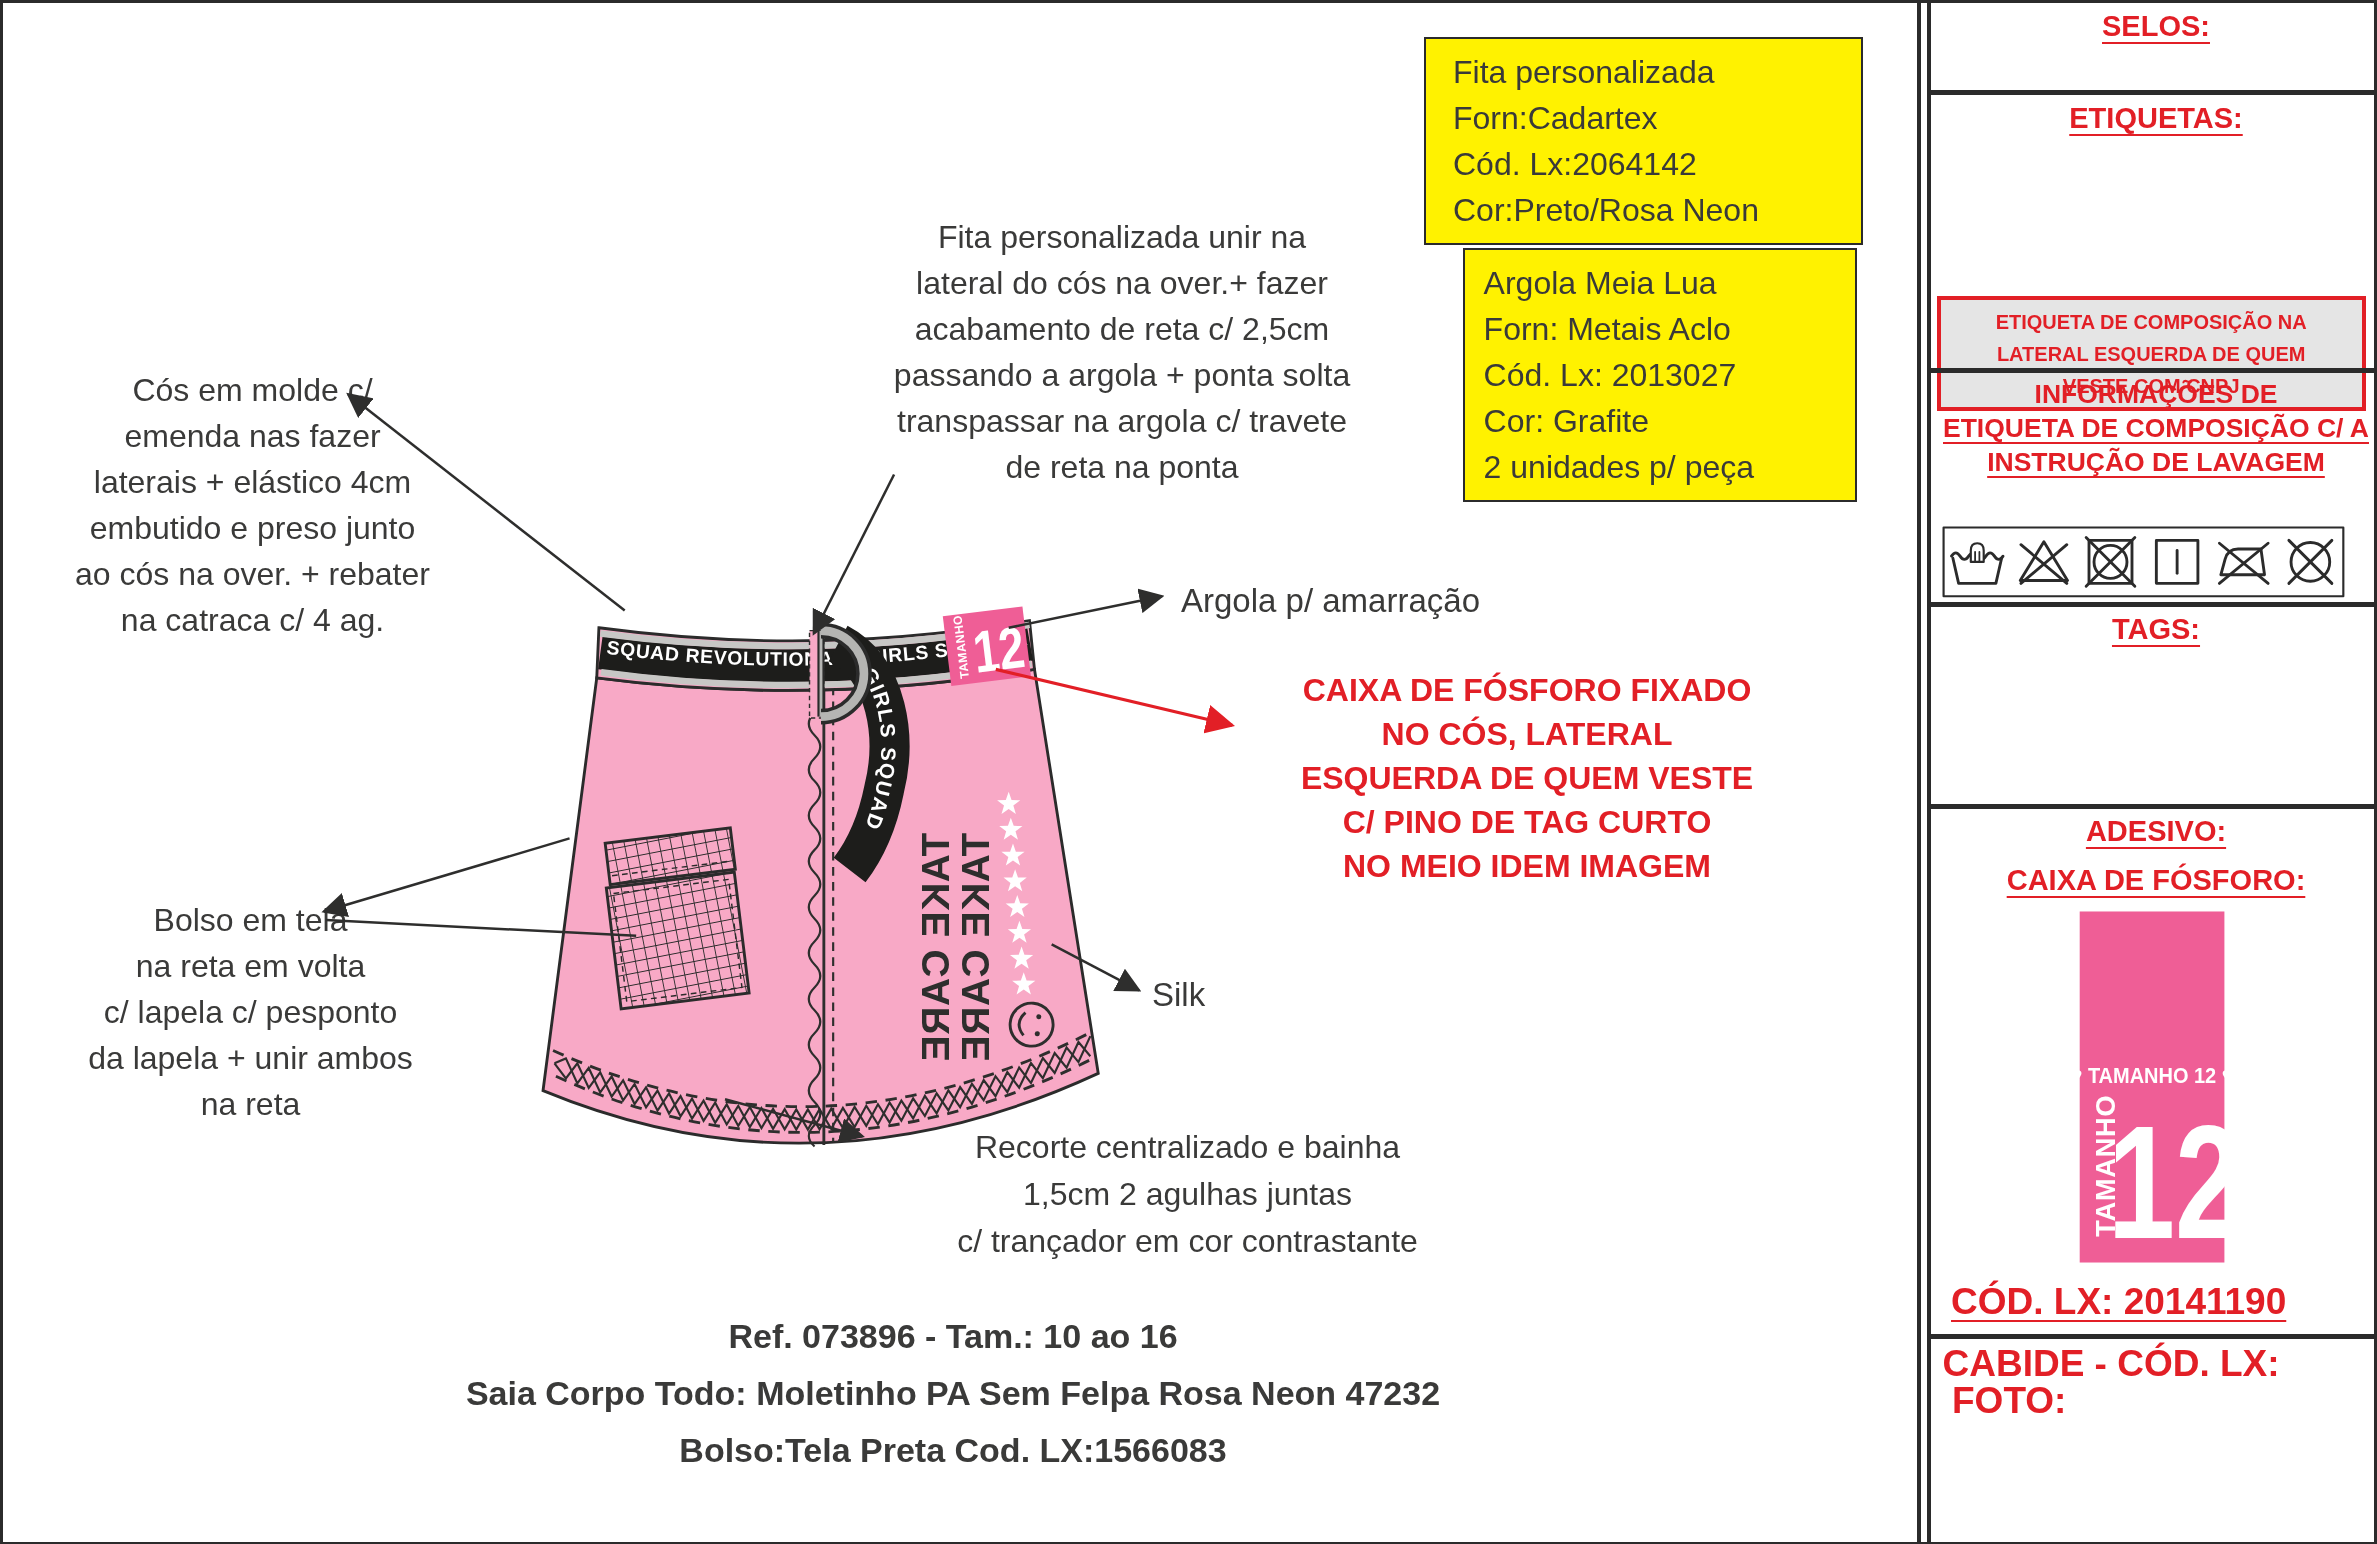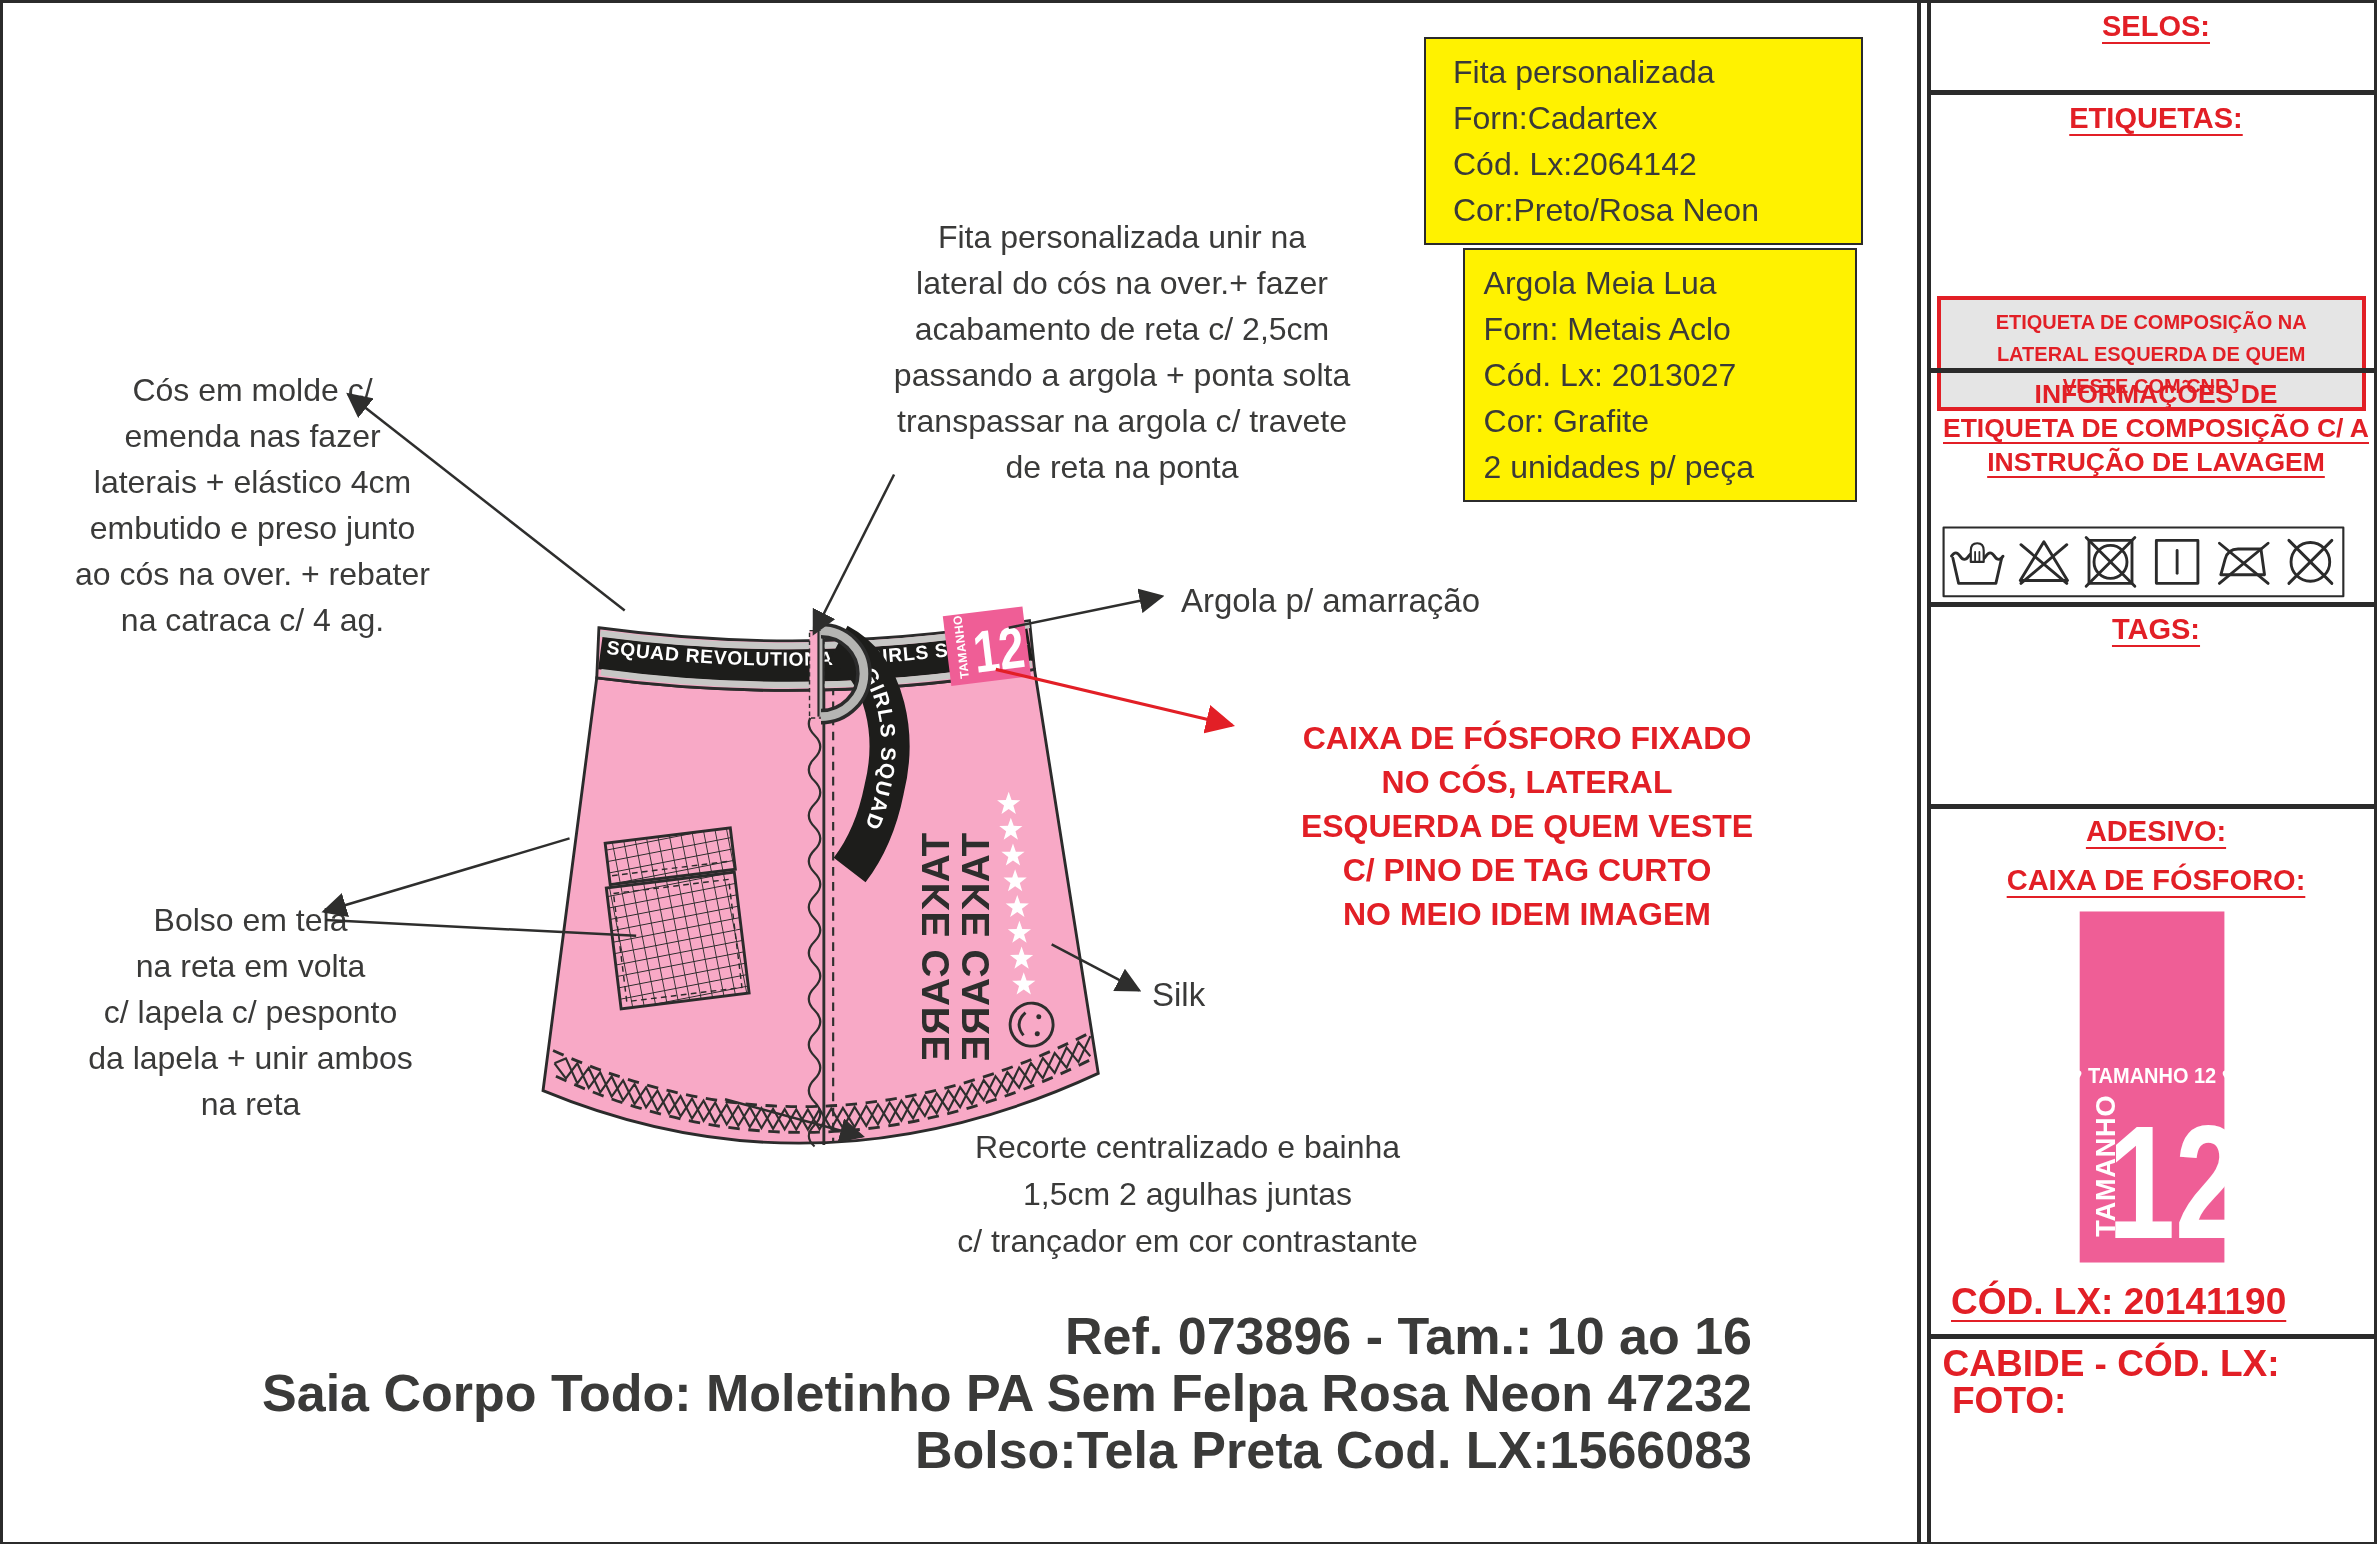--- a/index.html
+++ b/index.html
@@ -1,37 +1,37 @@
 <!DOCTYPE html>
 <html style="font-size:11.5px"><head>
 <meta charset="utf-8">
 <style>
   html,body{margin:0;padding:0;background:#ffffff;}
   .page{position:relative;width:2377px;height:1545px;background:#ffffff;
         font-family:"Liberation Sans",sans-serif;overflow:hidden;}
   .abs{position:absolute;}
   .frame{position:absolute;inset:0;border:3.6px solid #2b2b2b;pointer-events:none;}
   .ann{font-size:32px;line-height:46px;color:#3a3a39;text-align:center;}
-  .b{font-weight:bold;margin-top:48px;}
+  .b{font-weight:bold;}
   .red{color:#e21f26;}
   .ybox{position:absolute;background:#fff200;border:2.9px solid #2b2b2b;
         font-size:32px;line-height:46px;color:#3a3a39;padding:10px 7.2px 10px 27px;}
   .sidebar{position:absolute;left:1927px;top:0;width:450px;height:1545px;border-left:4.3px solid #2b2b2b;}
   .vline2{position:absolute;left:1917px;top:0;width:3.6px;height:1545px;background:#2b2b2b;}
   .divider{position:absolute;left:0;width:100%;height:5px;background:#2b2b2b;}
   .sb-head{position:absolute;left:0;width:100%;text-align:center;font-weight:bold;font-size:29px;color:#e21f26;
            text-decoration:underline;text-decoration-thickness:2.1px;text-underline-offset:5.7px;}
   .sb-left{position:absolute;font-weight:bold;font-size:37px;color:#e21f26;text-align:left;}
   .compbox{position:absolute;left:5.7px;top:252px;width:421px;border:4.3px solid #e21f26;background:#e5e5e5;
            font-weight:bold;font-size:20px;line-height:32px;color:#e21f26;text-align:center;padding:5.7px 0;margin-top:44px;}
   .info{position:absolute;left:0;top:377px;width:100%;text-align:center;font-weight:bold;font-size:26.5px;
         line-height:34px;color:#e21f26;}
   .info div{text-decoration:underline;text-decoration-thickness:2.1px;text-underline-offset:5px;}
-  .footer{position:absolute;left:154px;top:1308px;width:1598px;text-align:right;
-          font-weight:bold;font-size:52px;line-height:57px;color:#3a3a39;}
+  .footer{position:absolute;left:154px;top:1308px;width:1598px;text-align:center;
+          font-weight:bold;font-size:34px;line-height:57px;color:#3a3a39;}
   svg text{font-family:"Liberation Sans",sans-serif;}
 </style>
 </head>
 <body>
 
 <div class="page">
   <div class="frame"></div>
 
   <div class="abs ann" style="left:21.5px;top:367px;width:462px">
     <div>Cós em molde c/</div>

